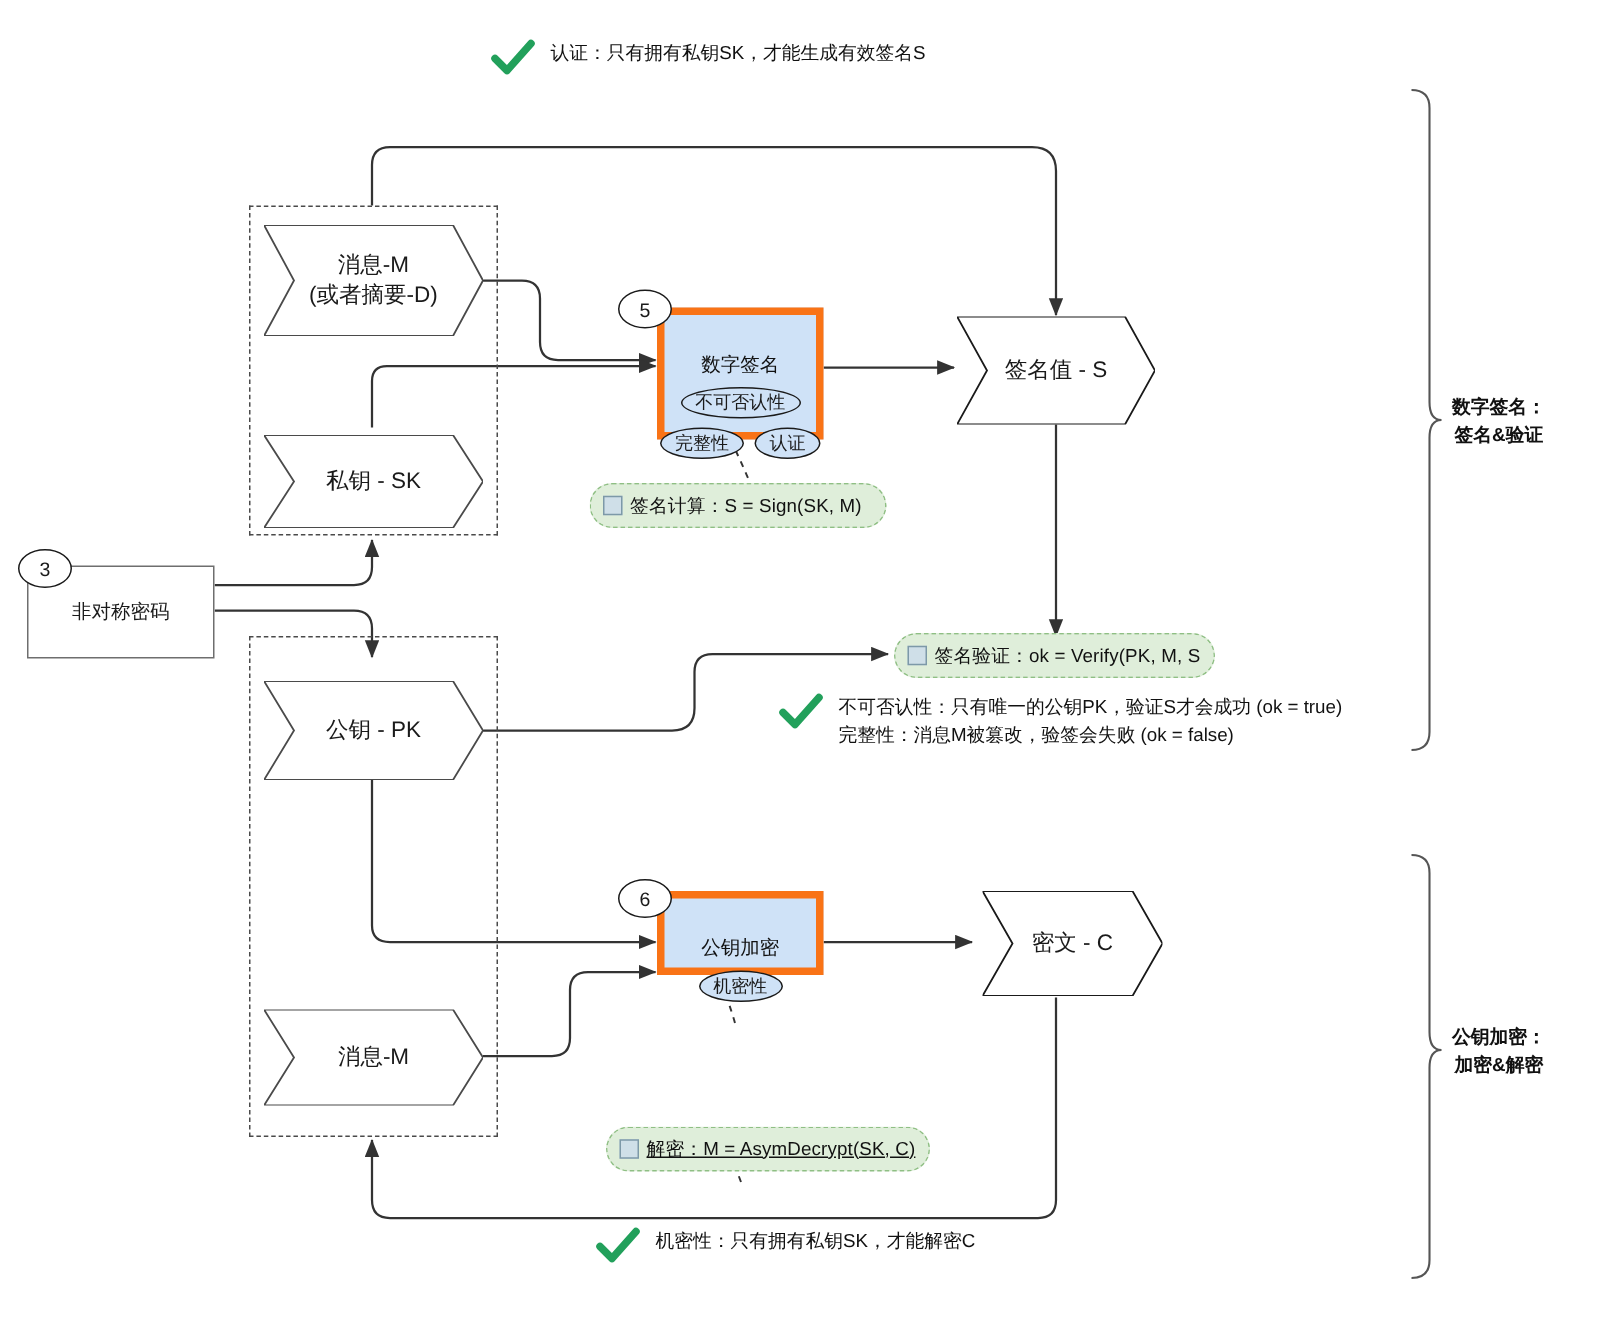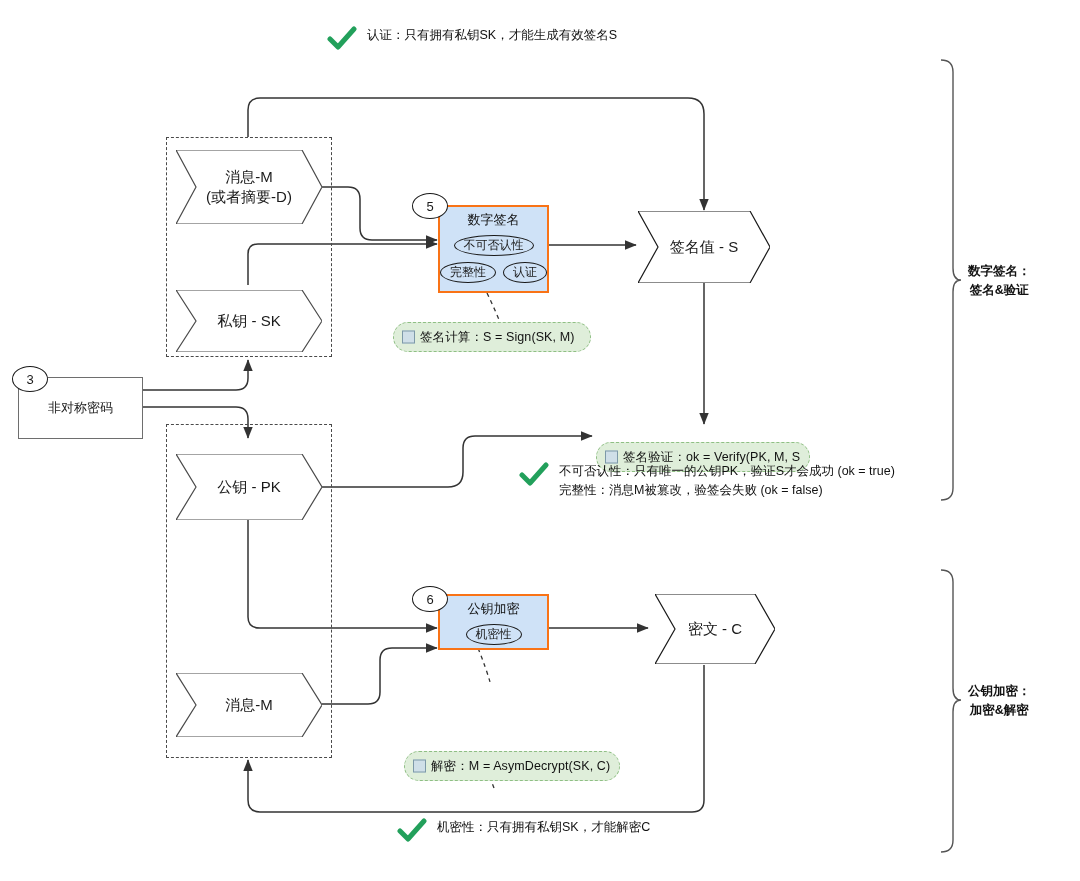--- a/index.html
+++ b/index.html
@@ -34,25 +34,25 @@
   .tape{
     color:#1a1a1a;
     font-size:15px;
   }
   .tape .tape-label{position:relative;z-index:2;}
   .tape svg{position:absolute;left:0;top:0;width:100%;height:100%;z-index:1;}
 
   
   .proc{
     background:#cfe2f7;
-    border:2px solid #f97316;
+    border:5px solid #f97316;
     font-size:13px;
     flex-direction:column;
     justify-content:flex-start;
-    padding-top:4px;
+    padding-top:24px;
   }
   .proc .proc-title{font-size:13px;color:#111;}
   .proc .tag-row{
     display:flex;
     gap:7px;
     justify-content:center;
     align-items:center;
     margin-top:6px;
   }
   .tag{
@@ -277,27 +277,27 @@
   </div>
   <div class="badge" style="left:412px;top:586px;">
     <span>6</span>
   </div>
 
   <div class="note" style="left:393px;top:322px;width:198px;height:30px;">
     <span class="note-icon"></span>
     <span>签名计算：S = Sign(SK, M)</span>
   </div>
 
-  <div class="note" style="left:596px;top:422px;width:214px;height:30px;margin-top:20px;">
+  <div class="note" style="left:596px;top:422px;width:214px;height:30px;">
     <span class="note-icon"></span>
     <span>签名验证：ok = Verify(PK, M, S</span>
   </div>
 
 
-  <div class="note" style="left:404px;top:751px;width:216px;height:30px;">
+  <div class="note" style="left:404px;top:751px;width:216px;height:30px;text-decoration:underline;">
     <span class="note-icon"></span>
     <span>解密：M = AsymDecrypt(SK, C)</span>
   </div>
 
   <div class="annot" style="left:327px;top:26px;">
     <svg class="check" viewBox="0 0 30 26">
       <path d="M3,13 L11,21 L27,3" fill="none" stroke="#22a05b" stroke-width="5" stroke-linecap="round" stroke-linejoin="round"></path>
     </svg>
     <span>认证：只有拥有私钥SK，才能生成有效签名S</span>
   </div>

